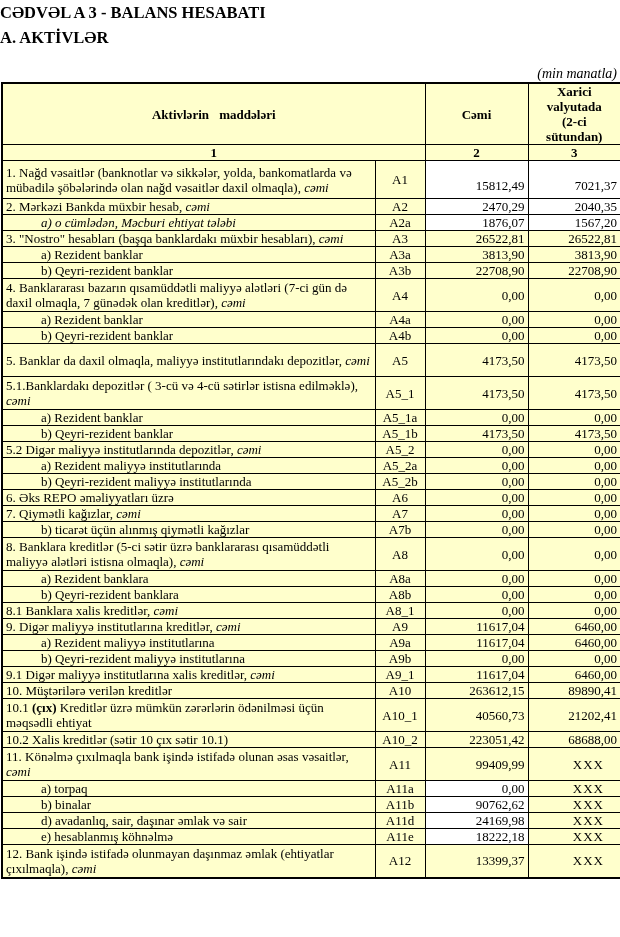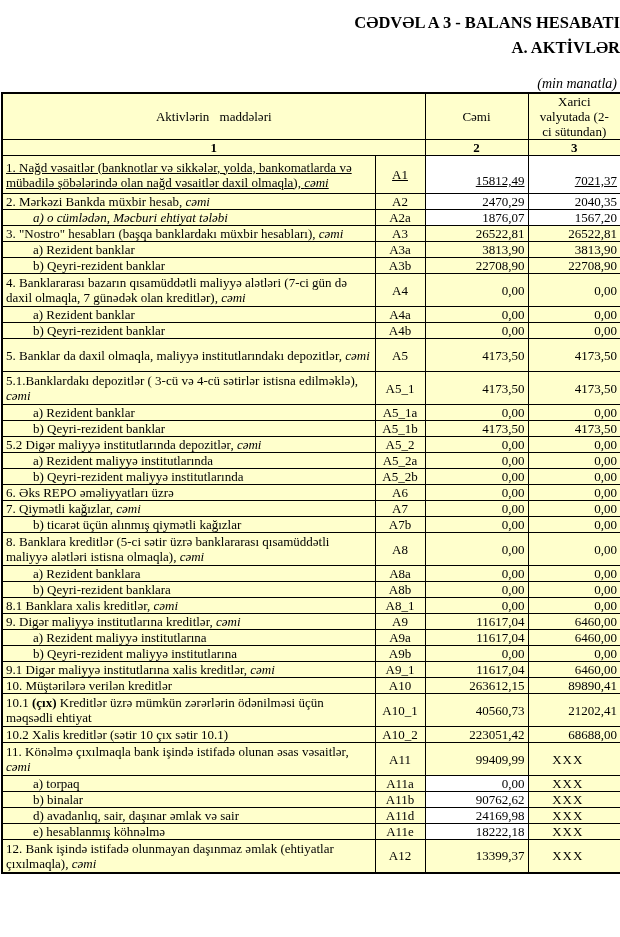--- a/index.html
+++ b/index.html
@@ -9,50 +9,50 @@
     --text-c:#000000;
     --page-bg:#FFFFFF;
   }
   *{box-sizing:border-box;}
   html,body{margin:0;padding:0;}
   body{
     width:620px;height:937px;overflow:hidden;
     background:var(--page-bg);color:var(--text-c);
     font-family:"Liberation Serif","DejaVu Serif",serif;
   }
-  .titles{text-align:right;margin-top:10px;}
+  .titles{text-align:left;}
   .title-line{font-weight:bold;font-size:16.5px;line-height:25px;}
   .unit-note{
     text-align:right;font-style:italic;font-size:14px;
     margin:17px 3px 1px 0;line-height:14px;
   }
   table.sheet{
     width:619px;margin-left:1px;border-collapse:collapse;table-layout:fixed;
     border:2px solid var(--border-c);
   }
   table.sheet th,table.sheet td{
     border:1px solid var(--border-c);
     background:var(--cell-bg);
     font-size:13px;line-height:15px;
     padding:0 3px;vertical-align:middle;
     overflow:hidden;
   }
-  thead tr.hdr th{height:44px;font-weight:normal;padding:0 10px;}
+  thead tr.hdr th{height:44px;font-weight:bold;padding:0 10px;}
   thead tr.hdr th.items-h{word-spacing:7px;}
   thead tr.colnum td{height:16px;font-weight:bold;text-align:center;}
   tbody td{height:16px;}
   tbody tr.h2 td{height:33px;}
-  tbody tr.tall td{height:38px;text-decoration:underline;}
+  tbody tr.tall td{height:38px;}
   tbody tr.tall td.num{vertical-align:top;padding-top:17px;}
   td.desc{text-align:left;padding-left:4px;}
-  td.desc.indent{padding-left:30px;}
+  td.desc.indent{padding-left:38px;}
   td.code{text-align:center;}
   td.num{text-align:right;padding-right:8px;}
   td.num.white{background:var(--highlight-bg);}
-  td.num.xxx{text-align:center;padding-right:16px;letter-spacing:1px;}
+  td.num.xxx{padding-right:16px;letter-spacing:1px;}
 </style>
 </head>
 <body>
 
 <div class="titles">
   <div class="title-line">CƏDVƏL A 3 - BALANS HESABATI</div>
   <div class="title-line">A. AKTİVLƏR</div>
 </div>
 
 <div class="unit-note">(min manatla)</div>

